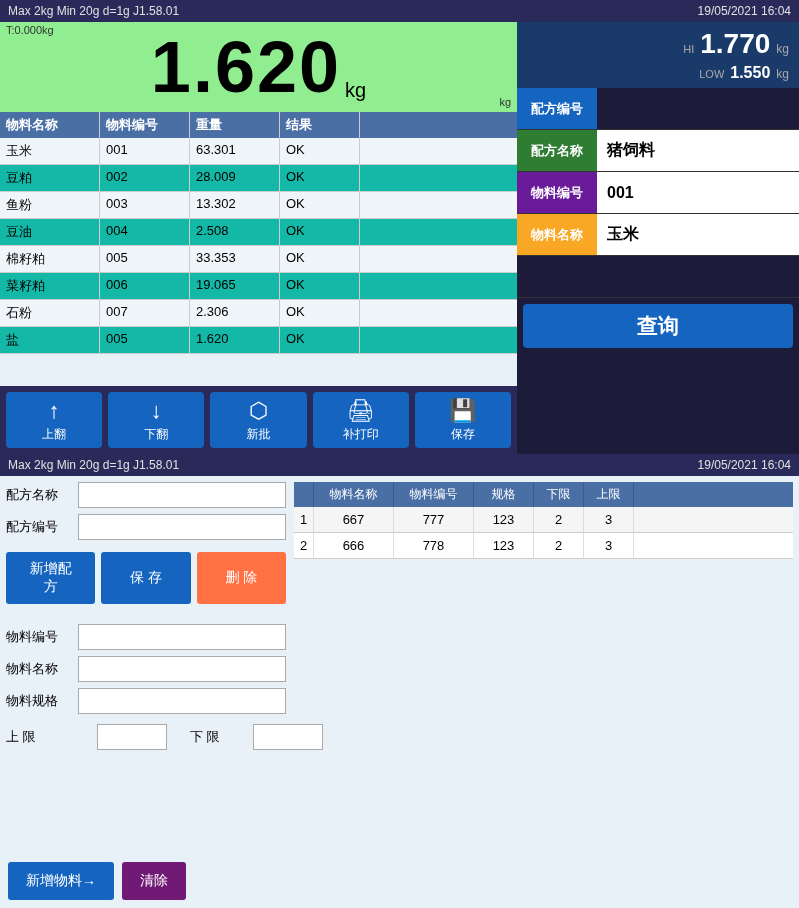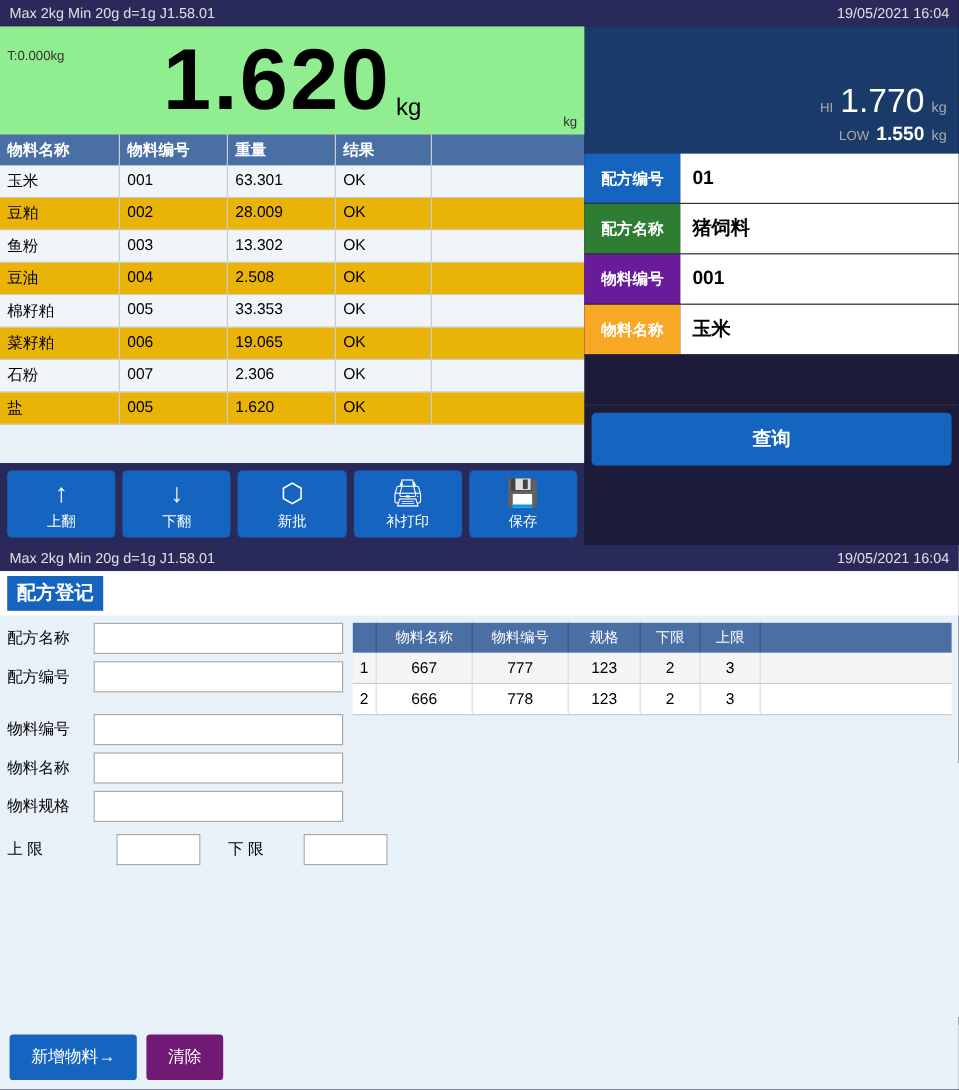--- a/index.html
+++ b/index.html
@@ -62,21 +62,21 @@
     .weight-unit {
       font-size: 20px;
       color: #000;
       align-self: flex-end;
       margin-bottom: 10px;
       margin-left: 4px;
     }
 
     .tare-label {
       position: absolute;
-      top: 19px;
+      top: 2px;
       left: 6px;
       font-size: 11px;
       color: #333;
     }
 
     .kg-label {
       position: absolute;
       bottom: 4px;
       right: 6px;
       font-size: 11px;
@@ -99,21 +99,21 @@
 
     .table-header div, .table-row div {
       padding: 4px 6px;
       border-right: 1px solid #ccc;
     }
 
     .table-row {
       display: grid;
       grid-template-columns: 100px 90px 90px 80px;
       border-bottom: 1px solid #ccc;
-      background: #eab308;
+      background: #14b8a6;
       font-size: 13px;
       color: #000;
     }
 
     .table-row:nth-child(even) {
       background: #f0f5fa;
     }
 
     .action-bar {
       display: flex;
@@ -137,21 +137,21 @@
       font-size: 12px;
       gap: 2px;
     }
 
     .action-btn .btn-icon {
       font-size: 22px;
     }
 
     
     .right-section {
-      width: 312px;
+      width: 282px;
       background: #1c1c3a;
       display: flex;
       flex-direction: column;
     }
 
     .hi-low-display {
       background: #1a3a6a;
       padding: 6px 10px;
       display: flex;
       flex-direction: column;
@@ -171,22 +171,21 @@
     }
 
     .low-label {
       color: #aaa;
       font-size: 11px;
     }
 
     .hi-value {
       color: white;
       font-size: 28px;
-      font-weight: normal;
-      margin-top: 40px;
+      font-weight: bold;
     }
 
     .low-value {
       color: white;
       font-size: 16px;
       font-weight: bold;
     }
 
     .val-unit {
       color: #aaa;
@@ -234,21 +233,21 @@
     .btn-gold { background: #f9a825; }
     .btn-teal { background: #00695c; }
 
     .query-row {
       background: #1565c0;
       color: white;
       display: flex;
       align-items: center;
       justify-content: center;
       height: 44px;
-      font-size: 16px;
+      font-size: 21px;
       font-weight: bold;
       cursor: pointer;
       margin: 6px;
       border-radius: 4px;
     }
 
     
     .bottom-panel {
       width: 799px;
       height: 454px;
@@ -531,21 +530,20 @@
         <div class="low-row">
           <span class="low-label">LOW</span>
           <span class="low-value">1.550</span>
           <span class="val-unit">kg</span>
         </div>
       </div>
 
       <div class="info-rows">
         <div class="info-row">
           <div class="info-label-btn btn-blue">配方编号</div>
-          <div class="info-value">01</div>
         </div>
         <div class="info-row">
           <div class="info-label-btn btn-green">配方名称</div>
           <div class="info-value">猪饲料</div>
         </div>
         <div class="info-row">
           <div class="info-label-btn btn-purple">物料编号</div>
           <div class="info-value">001</div>
         </div>
         <div class="info-row">
@@ -561,36 +559,38 @@
     </div>
   </div>
 </div>
 
 <div class="bottom-panel">
   <div class="bottom-header">
     <span>Max 2kg  Min 20g  d=1g  J1.58.01</span>
     <span>19/05/2021  16:04</span>
   </div>
 
-  <div class="bottom-title-bar">
-    <span class="bottom-title">配方登记</span>
-  </div>
 
   <div class="bottom-content">
 
     <div class="form-left">
       <div class="form-row">
         <span class="form-label">配方名称</span>
         <input class="form-input" type="text" style="">
       </div>
       <div class="form-row">
         <span class="form-label">配方编号</span>
         <input class="form-input" type="text" style="">
       </div>
 
+      <div class="form-buttons" style="margin-top:6px;">
+        <button class="form-btn-blue">新增配方</button>
+        <button class="form-btn-blue">保   存</button>
+        <button class="form-btn-orange">删   除</button>
+      </div>
 
       <div class="spacer"></div>
 
       <div class="form-row">
         <span class="form-label">物料编号</span>
         <input class="form-input" type="text" style="">
       </div>
       <div class="form-row">
         <span class="form-label">物料名称</span>
         <input class="form-input" type="text" style="">

